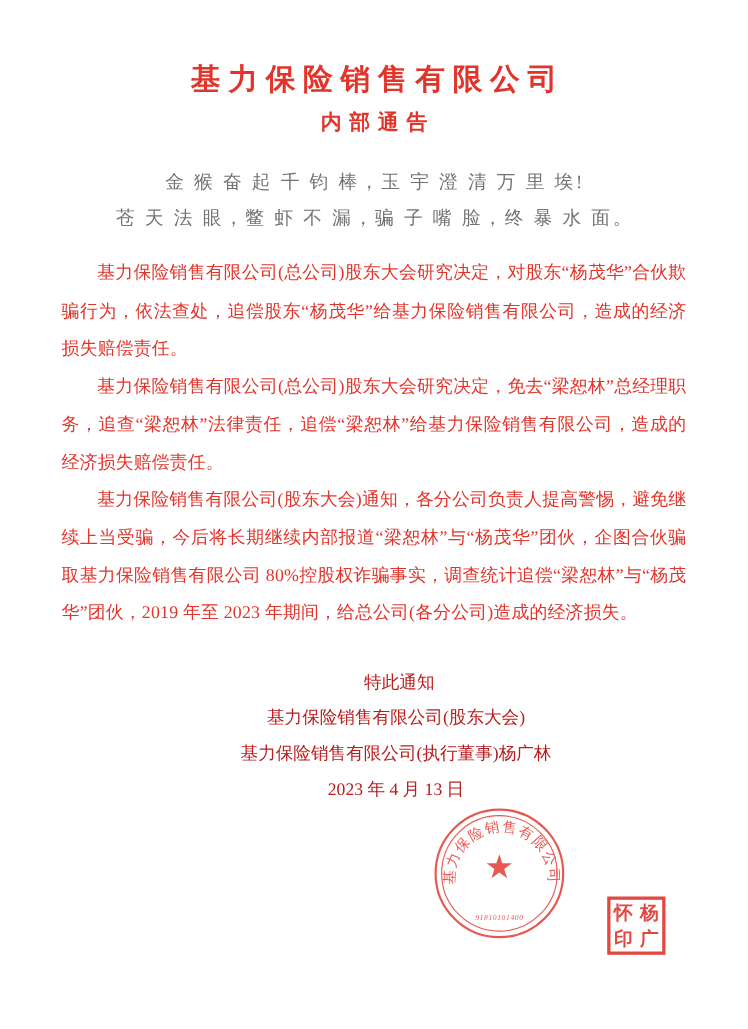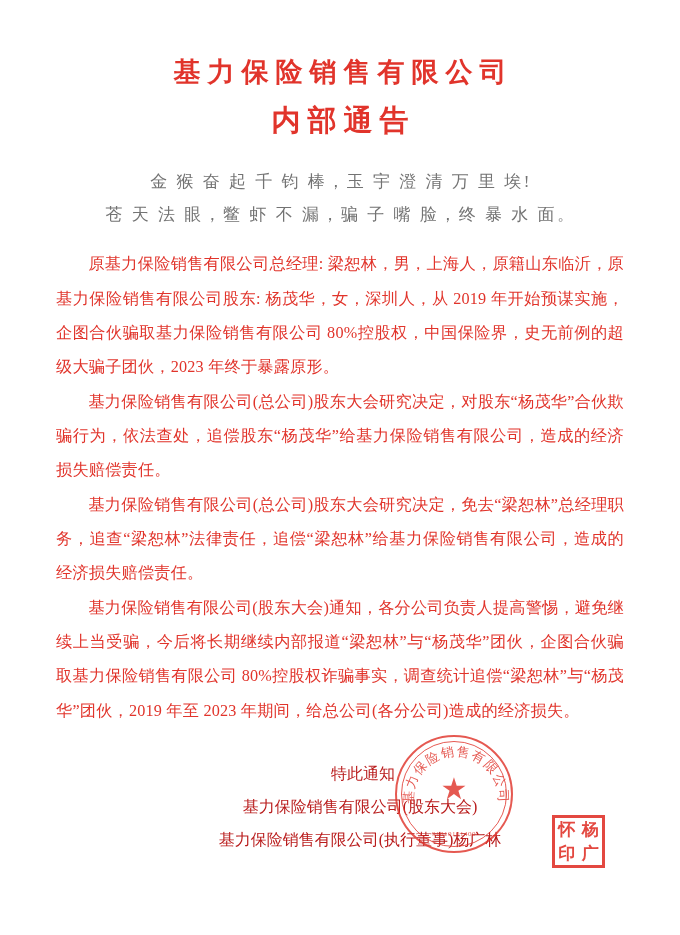--- a/index.html
+++ b/index.html
@@ -27,21 +27,21 @@
     color: #e1342b;
     font-weight: bold;
   }
   .title-line1 {
     font-size: 27px;
     letter-spacing: 7px;
     line-height: 1.5;
     padding-left: 7px;
   }
   .title-line2 {
-    font-size: 29px;
+    font-size: 19px;
     letter-spacing: 7px;
     line-height: 1.6;
     padding-left: 7px;
     margin-top: 4px;
   }
   .couplet {
     text-align: center;
     color: #737373;
     font-size: 17px;
     margin-top: 22px;
@@ -109,20 +109,21 @@
   .seal-arc-text svg { display: block; }
   .seal-bottom-text {
     position: absolute;
     bottom: 13px;
     left: 0;
     width: 100%;
     text-align: center;
     font-size: 7px;
     color: #e0352c;
     letter-spacing: 0.5px;
+    font-style: italic;
   }
   
   .seal-square {
     position: absolute;
     left: 552px;
     top: 815px;
     width: 53px;
     height: 53px;
     border: 3px solid #e0352c;
     opacity: 0.9;
@@ -150,30 +151,30 @@
     <div class="title-line1">基力保险销售有限公司</div>
     <div class="title-line2">内部通告</div>
   </div>
 
   <div class="couplet">
     <div>金 猴 奋 起 千 钧 棒，玉 宇 澄 清 万 里 埃!</div>
     <div>苍 天 法 眼，鳖 虾 不 漏，骗 子 嘴 脸，终 暴 水 面。</div>
   </div>
 
   <div class="body-text">
-    <p>原基力保险销售有限公司总经理: 梁恕林，男，上海人，原籍山东临沂，原基力保险销售有限公司股东: 杨茂华，女，深圳人，从 2019 年开始预谋实施，企图合伙骗取基力保险销售有限公司 80%控股权，中国保险界，史无前例的超级大骗子团伙，2023 年终于暴露原形。</p>
     <p>基力保险销售有限公司(总公司)股东大会研究决定，对股东“杨茂华”合伙欺骗行为，依法查处，追偿股东“杨茂华”给基力保险销售有限公司，造成的经济损失赔偿责任。</p>
     <p>基力保险销售有限公司(总公司)股东大会研究决定，免去“梁恕林”总经理职务，追查“梁恕林”法律责任，追偿“梁恕林”给基力保险销售有限公司，造成的经济损失赔偿责任。</p>
     <p>基力保险销售有限公司(股东大会)通知，各分公司负责人提高警惕，避免继续上当受骗，今后将长期继续内部报道“梁恕林”与“杨茂华”团伙，企图合伙骗取基力保险销售有限公司 80%控股权诈骗事实，调查统计追偿“梁恕林”与“杨茂华”团伙，2019 年至 2023 年期间，给总公司(各分公司)造成的经济损失。</p>
   </div>
 
   <div class="sign-block">
     <div class="sign-notice">特此通知</div>
     <div>基力保险销售有限公司(股东大会)</div>
     <div>基力保险销售有限公司(执行董事)杨广林</div>
+    <div>2023 年 4 月 13 日</div>
   </div>
 
   <div class="seal-round">
     <div class="inner-ring"></div>
     <div class="seal-arc-text">
       <svg width="118" height="118" viewBox="0 0 118 118" aria-hidden="true">
         <defs>
           <path id="arcpath" d="M 16,62 A 43,43 0 0 1 102,62"></path>
         </defs>
         <text font-size="13" fill="#e0352c" font-family="'Liberation Serif', serif" letter-spacing="1.5">

